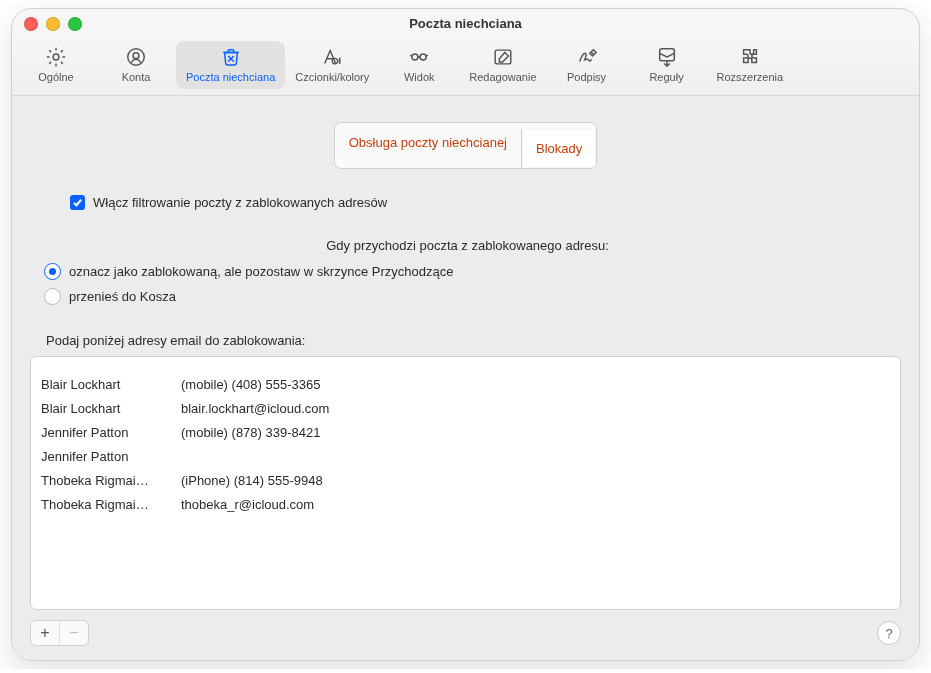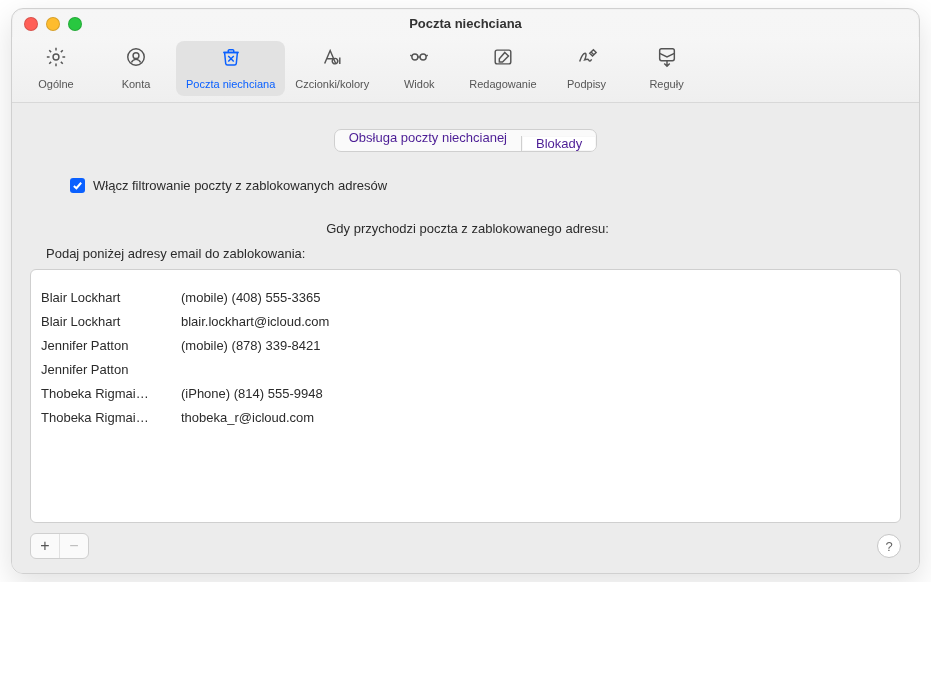--- a/index.html
+++ b/index.html
@@ -12,21 +12,21 @@
     --accent:#0a60ff;
     --toolbar-sel:#e2e2e2;
   }
   html,body{margin:0;padding:0;font-family:-apple-system,Helvetica,Arial,sans-serif;color:var(--text);}
   body{background:#fff;}
   .window{
     width:907px;
     margin:8px auto;
     background:linear-gradient(#f6f6f6,#efefef);
     border:1px solid #d0d0d0;
-    border-radius:12px;
+    border-radius:20px;
     box-shadow:0 10px 30px rgba(0,0,0,0.12),0 0 0 1px rgba(0,0,0,0.02) inset;
     overflow:hidden;
   }
   .titlebar{
     height:28px;
     display:flex;
     align-items:center;
     position:relative;
     justify-content:center;
     border-bottom:0;
@@ -48,35 +48,35 @@
     flex:0 0 auto;
     min-width:60px;
     padding:4px 10px 6px 10px;
     text-align:center;
     border-radius:8px;
     cursor:default;
     color:#555;
   }
   .tbtn.sel{background:var(--toolbar-sel);color:#0a60ff;}
   .tbtn .ico{height:24px;display:flex;align-items:center;justify-content:center;}
-  .tbtn .lbl{font-size:11px;margin-top:9px;}
+  .tbtn .lbl{font-size:11px;margin-top:2px;}
   .tbtn svg{width:22px;height:22px;stroke:#555;fill:none;stroke-width:1.6;}
   .tbtn.sel svg{stroke:#0a60ff;}
 
   .body{
     padding:18px 18px 14px 18px;
     background:var(--bg);
   }
   .seg{
     display:flex;
     justify-content:center;
     margin:8px 0 26px 0;
   }
   .seg-inner{display:flex;border:1px solid #cfcfcf;border-radius:7px;overflow:hidden;background:#fafafa;}
-  .seg-btn{font-size:13px;padding:0 14px;color:#4c1d95;cursor:default;}
+  .seg-btn{font-size:13px;padding:12px 14px;color:#c2410c;cursor:default;}
   .seg-btn + .seg-btn{border-left:1px solid #cfcfcf;}
   .seg-btn.sel{background:#fff;box-shadow:0 0 0 1px rgba(0,0,0,0.03) inset;margin-top:6px;}
 
   .chk-row{display:flex;align-items:center;gap:8px;margin-left:4px;margin-bottom:28px;padding-left:36px;}
   .checkbox{width:15px;height:15px;border-radius:3px;background:var(--accent);display:flex;align-items:center;justify-content:center;}
   .checkbox svg{width:11px;height:11px;stroke:#fff;stroke-width:2.2;fill:none;}
 
   .section-label{font-size:13px;margin-left:4px;margin-bottom:10px;text-align:center;}
   .radio-group{margin-left:14px;display:flex;flex-direction:column;gap:8px;margin-bottom:28px;}
   .radio-row{display:flex;align-items:center;gap:8px;}
@@ -191,20 +191,28 @@
       <div class="tbtn">
         <div class="ico">
           <svg viewBox="0 0 24 24">
             <rect x="4" y="3" width="16" height="13" rx="2"></rect>
             <path d="M4 8l8 4 8-4"></path>
             <path d="M12 16v5M9 19l3 3 3-3"></path>
           </svg>
         </div>
         <div class="lbl">Reguły</div>
       </div>
+      <div class="tbtn">
+        <div class="ico">
+          <svg viewBox="0 0 24 24">
+            <path d="M9 4h3v3a2 2 0 1 0 4 0V4h3v5h-3a2 2 0 1 0 0 4h3v5h-5v-3a2 2 0 1 0-4 0v3H5v-5h3a2 2 0 1 0 0-4H5V4z"></path>
+          </svg>
+        </div>
+        <div class="lbl">Rozszerzenia</div>
+      </div>
     </div>
 
   <div class="body">
 
     <div class="seg">
       <div class="seg-inner" id="subtabs">
           <div class="seg-btn">Obsługa poczty niechcianej</div>
           <div class="seg-btn sel">Blokady</div>
         </div>
     </div>
@@ -212,20 +220,30 @@
     <div class="chk-row">
       <div class="checkbox">
         <svg viewBox="0 0 12 12">
             <polyline points="2,6.5 4.8,9 10,3"></polyline>
           </svg>
       </div>
       <span class="lbl13">Włącz filtrowanie poczty z zablokowanych adresów</span>
     </div>
 
     <div class="section-label">Gdy przychodzi poczta z zablokowanego adresu:</div>
+    <div class="radio-group" id="radios">
+        <div class="radio-row">
+          <div class="radio sel"></div>
+          <span class="lbl13">oznacz jako zablokowaną, ale pozostaw w skrzynce Przychodzące</span>
+        </div>
+        <div class="radio-row">
+          <div class="radio"></div>
+          <span class="lbl13">przenieś do Kosza</span>
+        </div>
+      </div>
 
     <div class="list-label">Podaj poniżej adresy email do zablokowania:</div>
     <div class="listbox" id="listbox">
         <div class="row">
           <div class="c1">Blair Lockhart</div>
           <div class="c2">(mobile) (408) 555-3365</div>
         </div>
         <div class="row">
           <div class="c1">Blair Lockhart</div>
           <div class="c2">blair.lockhart@icloud.com</div>

